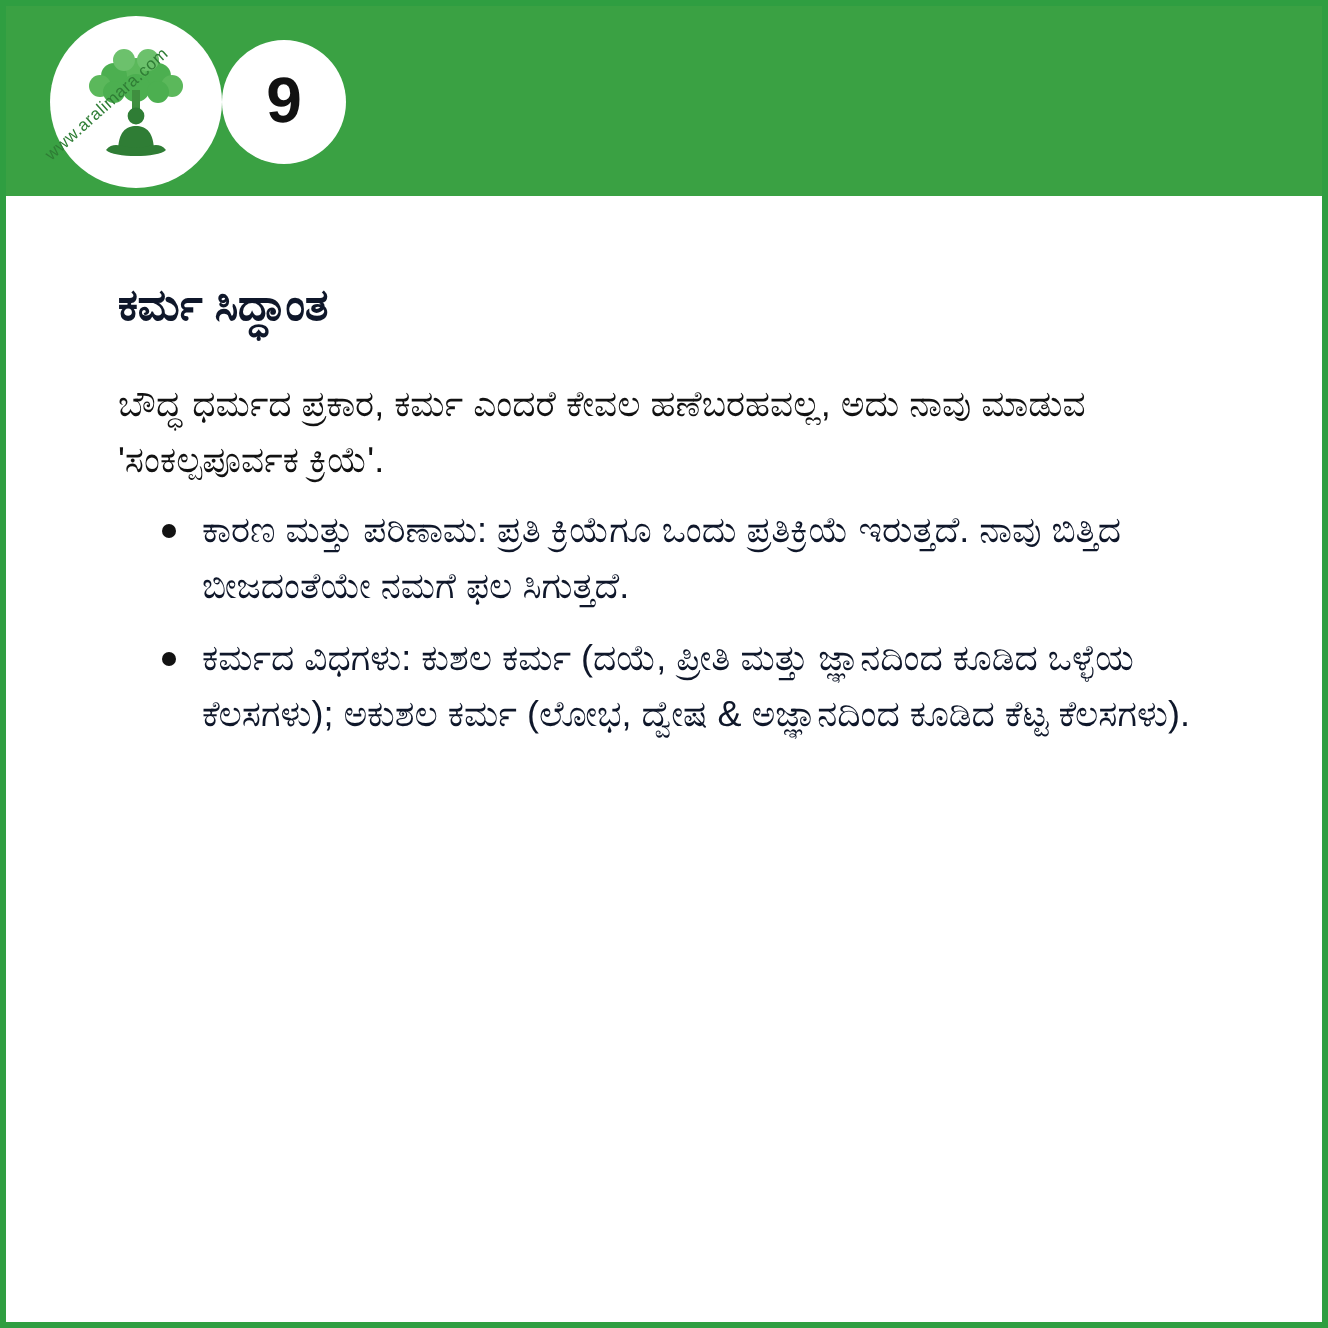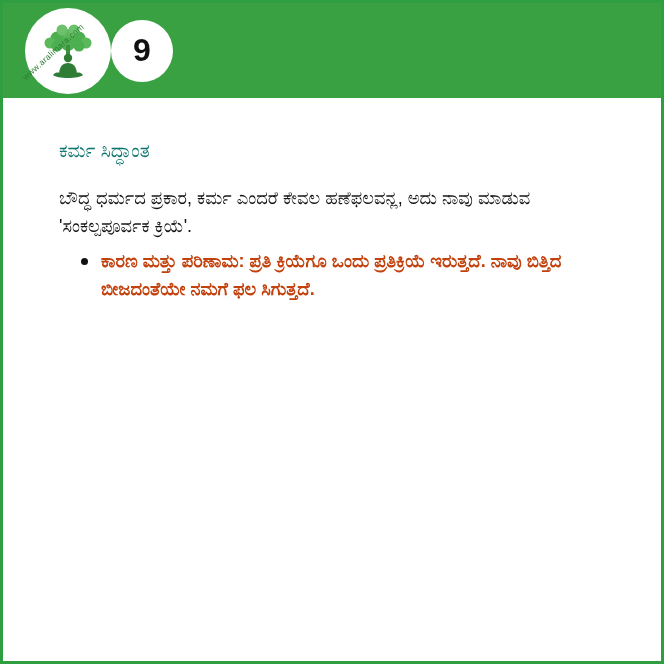--- a/index.html
+++ b/index.html
@@ -79,47 +79,46 @@
     align-items: center;
     justify-content: center;
     margin-right: 8px;
   }
   
   .content {
     padding: 42px 42px 0 56px;
     box-sizing: border-box;
   }
   .section-title {
-    font-size: 19px;
-    font-weight: normal;
-    color: #0f766e;
+    font-size: 22px;
+    font-weight: bold;
+    color: #0f172a;
     margin: 0 0 22px 0;
     font-family: "Liberation Sans", sans-serif;
   }
   .intro {
     font-size: 18px;
     line-height: 1.58;
     color: #121212;
     margin: 0 0 6px 0;
     font-family: "Liberation Sans", sans-serif;
   }
   ul.points {
     list-style: none;
     margin: 6px 0 0 0;
     padding: 0 0 0 22px;
   }
   ul.points li {
     position: relative;
     font-size: 18px;
     line-height: 1.56;
-    color: #c2410c;
+    color: #0f172a;
     margin-bottom: 8px;
     padding-left: 20px;
     font-family: "Liberation Sans", sans-serif;
-    font-weight: bold;
   }
   ul.points li::before {
     content: "";
     position: absolute;
     left: 0;
     top: 11px;
     width: 7px;
     height: 7px;
     border-radius: 50%;
     background: #121212;
@@ -154,19 +153,20 @@
       </svg>
       <span class="sitetext">www.aralimara.com</span>
     </div>
 
 
     <div class="page-number">9</div>
   </div>
 
   <div class="content">
     <h2 class="section-title">ಕರ್ಮ ಸಿದ್ಧಾಂತ</h2>
-    <p class="intro">ಬೌದ್ಧ ಧರ್ಮದ ಪ್ರಕಾರ, ಕರ್ಮ ಎಂದರೆ ಕೇವಲ ಹಣೆಫಲವನ್ಲ, ಅದು ನಾವು ಮಾಡುವ 'ಸಂಕಲ್ಪಪೂರ್ವಕ ಕ್ರಿಯೆ'.</p>
+    <p class="intro">ಬೌದ್ಧ ಧರ್ಮದ ಪ್ರಕಾರ, ಕರ್ಮ ಎಂದರೆ ಕೇವಲ ಹಣೆಬರಹವಲ್ಲ, ಅದು ನಾವು ಮಾಡುವ 'ಸಂಕಲ್ಪಪೂರ್ವಕ ಕ್ರಿಯೆ'.</p>
     <ul class="points">
       <li>ಕಾರಣ ಮತ್ತು ಪರಿಣಾಮ: ಪ್ರತಿ ಕ್ರಿಯೆಗೂ ಒಂದು ಪ್ರತಿಕ್ರಿಯೆ ಇರುತ್ತದೆ. ನಾವು ಬಿತ್ತಿದ ಬೀಜದಂತೆಯೇ ನಮಗೆ ಫಲ ಸಿಗುತ್ತದೆ.</li>
+      <li>ಕರ್ಮದ ವಿಧಗಳು: ಕುಶಲ ಕರ್ಮ (ದಯೆ, ಪ್ರೀತಿ ಮತ್ತು ಜ್ಞಾನದಿಂದ ಕೂಡಿದ ಒಳ್ಳೆಯ ಕೆಲಸಗಳು); ಅಕುಶಲ ಕರ್ಮ (ಲೋಭ, ದ್ವೇಷ &amp; ಅಜ್ಞಾನದಿಂದ ಕೂಡಿದ ಕೆಟ್ಟ ಕೆಲಸಗಳು).</li>
     </ul>
   </div>
 
 </div>
 
 </body></html>

